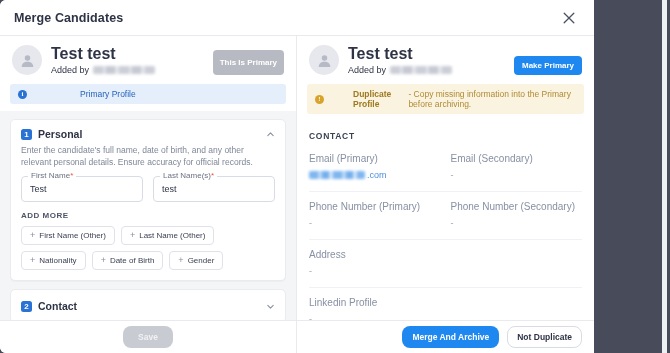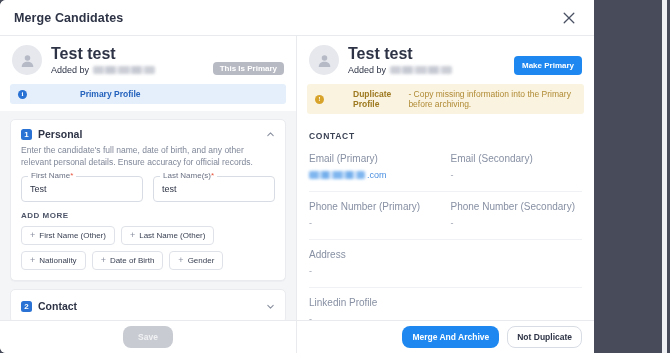--- a/index.html
+++ b/index.html
@@ -72,21 +72,21 @@
   .redacted {
     display: inline-block; height: 8px; width: 62px;
     border-radius: 2px;
     background: repeating-linear-gradient(90deg,#c9ccd4 0 10px,#dfe1e7 10px 13px,#c3c6d0 13px 22px,#e2e4ea 22px 26px);
     filter: blur(1.4px); opacity: .95;
   }
   .primary-badge {
     margin-left: auto; align-self: flex-end;
     font-size: 8px; font-weight: 600; color: #ffffff;
     background: #b7bac3; border-radius: 4px;
-    padding: 2px 7px; white-space: nowrap; text-align: center;
+    padding: 8px 7px; white-space: nowrap; text-align: center;
   }
   .make-primary-btn {
     margin-left: auto; align-self: flex-end;
     font-size: 8px; font-weight: 700; color: #ffffff;
     background: #1e88f0; border-radius: 4px;
     padding: 5px 8px; white-space: nowrap; cursor: pointer;
     border: none;
   }
 
   
@@ -100,21 +100,21 @@
   .banner.info { background: #e4effb; }
   .banner.warn { background: #faf3e0; }
   .banner .badge-ico {
     width: 9px; height: 9px; border-radius: 50%;
     display: flex; align-items: center; justify-content: center;
     font-size: 7px; font-weight: 700; color: #fff; flex: 0 0 9px;
     font-family: "Liberation Serif", serif;
   }
   .banner.info .badge-ico { background: #2a72d4; }
   .banner.warn .badge-ico { background: #d8a32a; }
-  .banner.info .b-strong { color: #2663bd; font-weight: 700; padding-left: 47px; }
+  .banner.info .b-strong { color: #2663bd; font-weight: 400; padding-left: 47px; }
   .banner.info .b-text { color: #4f7fc6; }
   .banner.warn .b-strong { color: #9d7920; font-weight: 700; margin-left: 23px; }
   .banner.warn .b-text { color: #b08b35; }
 
   
   .scroll-area {
     flex: 1 1 auto; min-height: 0; overflow: hidden;
     padding: 8px 10px 0 10px;
     background: #f4f5f7;
     margin-top: 7px;

